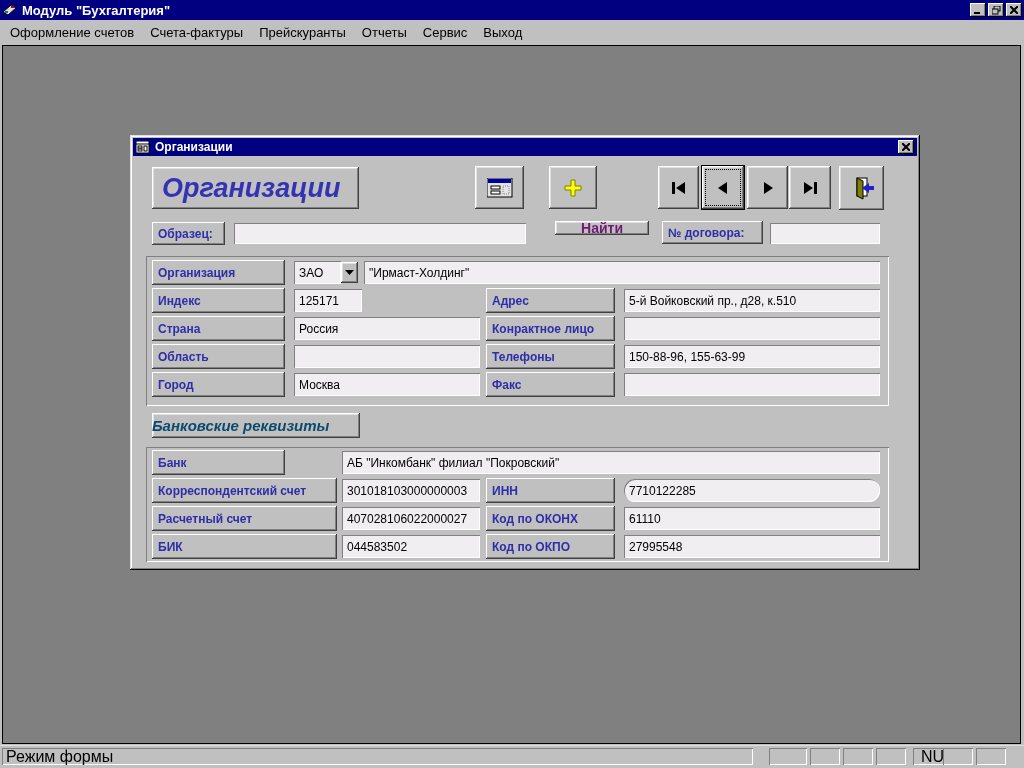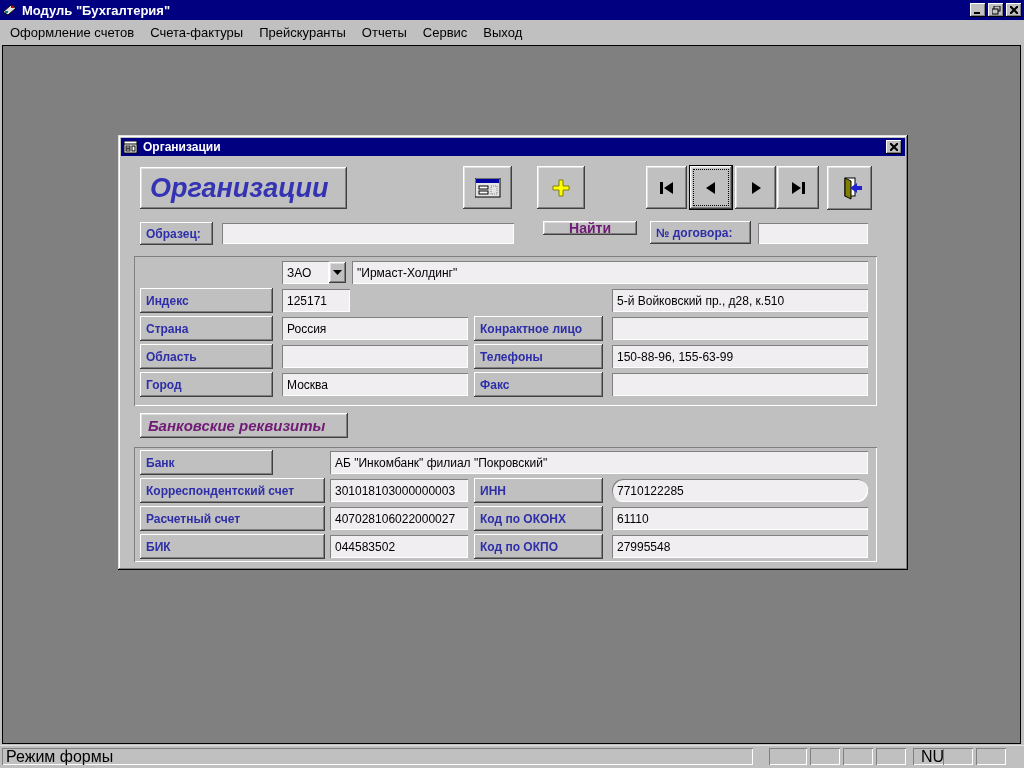--- a/index.html
+++ b/index.html
@@ -11,20 +11,21 @@
   
   .raised{
     background:#c0c0c0;
     box-shadow: inset -1px -1px 0 #404040, inset 1px 1px 0 #ffffff,
                 inset -2px -2px 0 #808080, inset 2px 2px 0 #dfdfdf;
   }
   .winframe{
     background:#c0c0c0;
     box-shadow: inset -1px -1px 0 #000000, inset 1px 1px 0 #dfdfdf,
                 inset -2px -2px 0 #808080, inset 2px 2px 0 #ffffff;
+    margin-left: 12px;
   }
   
   #titlebar{
     position:absolute;left:0;top:0;width:1024px;height:20px;background:#000080;
     display:flex;align-items:center;padding:0 2px;box-sizing:border-box;
   }
   #titlebar .ttext{color:#fff;font-weight:bold;font-size:13px;margin-left:4px;flex:1;white-space:nowrap;}
   .winbtn{
     width:16px;height:14px;background:#c0c0c0;flex:none;
     box-shadow: inset -1px -1px 0 #000, inset 1px 1px 0 #fff, inset -2px -2px 0 #808080;
@@ -80,22 +81,22 @@
   .navfocus::after{
     content:"";position:absolute;left:3px;top:3px;right:3px;bottom:3px;border:1px dotted #000;
   }
   #big-title{
     position:absolute;left:22px;top:32px;width:207px;height:42px;
     display:flex;align-items:center;padding-left:10px;box-sizing:border-box;
     color:#3333b4;font-size:27px;font-weight:bold;font-style:italic;
   }
   #bank-heading{
     position:absolute;left:22px;top:278px;width:208px;height:25px;
-    display:flex;align-items:center;padding-left:8px;box-sizing:border-box;
-    color:#701a75;font-size:15px;font-weight:bold;font-style:italic;
+    display:flex;align-items:center;box-sizing:border-box;
+    color:#0c4a6e;font-size:15px;font-weight:bold;font-style:italic;
   }
   #find-btn{
     position:absolute;left:425px;top:86px;width:94px;height:14px;
     display:flex;align-items:center;justify-content:center;
     color:#701a75;font-size:14px;font-weight:bold;
   }
   .combo-arrow{
     position:absolute;display:flex;align-items:center;justify-content:center;
   }
 </style>
@@ -212,30 +213,32 @@
   </div>
 
   <div class="lbl" style="left:22px;top:87px;width:73px;height:23px;">Образец:</div>
   <input class="field" style="left: 104px; top: 88px; width: 292px; height: 21px;" value="">
   <div id="find-btn" class="raised">Найти</div>
   <div class="lbl" style="left:532px;top:86px;width:101px;height:23px;">№ договора:</div>
   <input class="field" style="left: 640px; top: 88px; width: 110px; height: 21px;" value="">
 
   <div class="groupbox" style="left:16px;top:121px;width:743px;height:150px;"></div>
 
+  <div class="lbl" style="left:22px;top:125px;width:133px;height:25px;">Организация</div>
   <input class="field" style="left: 164px; top: 126px; width: 47px; height: 23px;" value="ЗАО">
   <div class="combo-arrow raised" style="left:211px;top:127px;width:17px;height:21px;">
     <svg width="9" height="5" viewBox="0 0 9 5">
         <polygon points="0,0 9,0 4.5,5" fill="#000"></polygon>
       </svg>
   </div>
   <input class="field" style="left: 234px; top: 126px; width: 516px; height: 23px;" value="&quot;Ирмаст-Холдинг&quot;">
 
   <div class="lbl" style="left:22px;top:153px;width:133px;height:25px;">Индекс</div>
   <input class="field" style="left: 164px; top: 154px; width: 68px; height: 23px;" value="125171">
+  <div class="lbl" style="left:356px;top:153px;width:129px;height:25px;">Адрес</div>
   <input class="field" style="left: 494px; top: 154px; width: 256px; height: 23px;" value="5-й Войковский пр., д28, к.510">
 
   <div class="lbl" style="left:22px;top:181px;width:133px;height:25px;">Страна</div>
   <input class="field" style="left: 164px; top: 182px; width: 186px; height: 23px;" value="Россия">
   <div class="lbl" style="left:356px;top:181px;width:129px;height:25px;">Конрактное лицо</div>
   <input class="field" style="left: 494px; top: 182px; width: 256px; height: 23px;" value="">
 
   <div class="lbl" style="left:22px;top:209px;width:133px;height:25px;">Область</div>
   <input class="field" style="left: 164px; top: 210px; width: 186px; height: 23px;" value="">
   <div class="lbl" style="left:356px;top:209px;width:129px;height:25px;">Телефоны</div>

